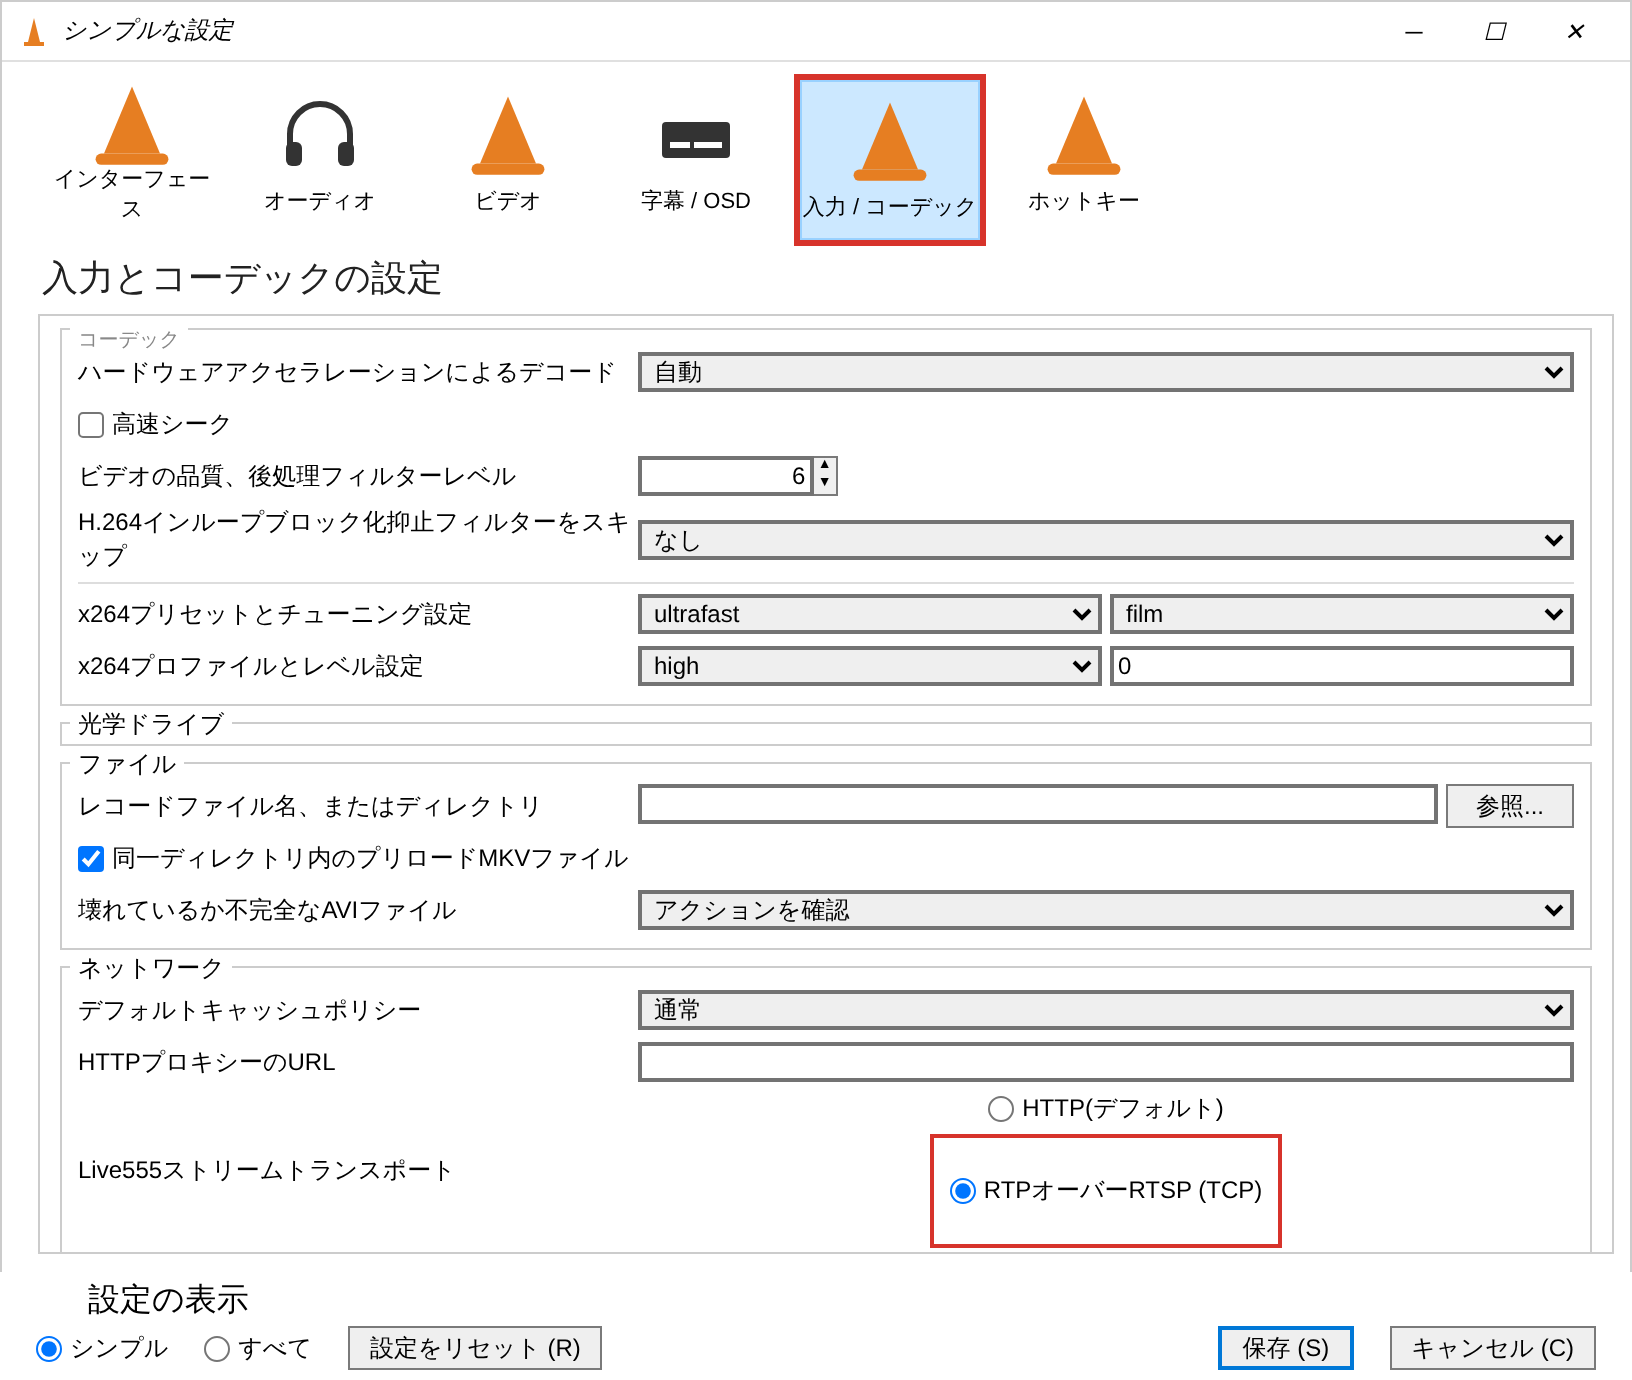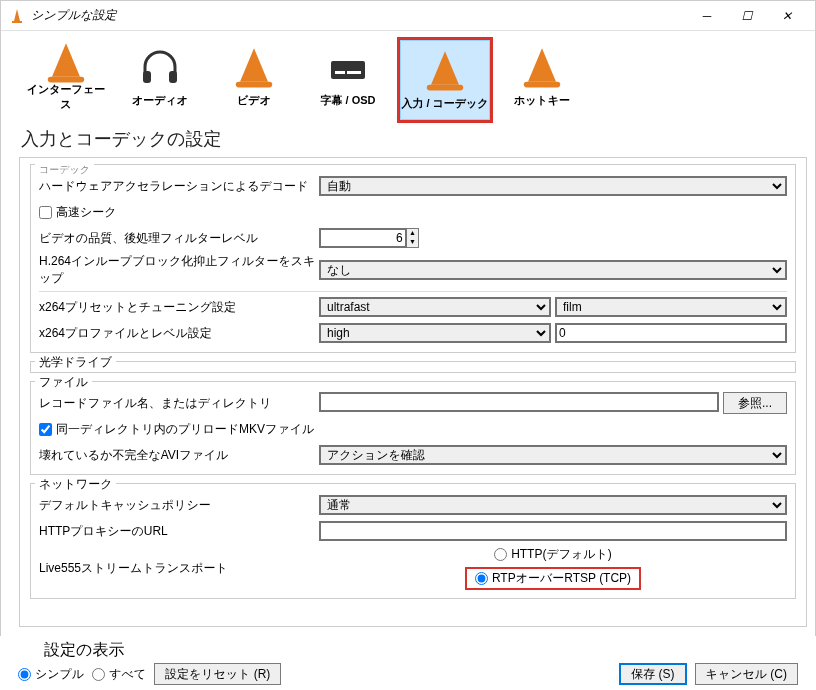--- a/index.html
+++ b/index.html
@@ -4,21 +4,21 @@
 <style>
 * { box-sizing: border-box; margin: 0; padding: 0; font-family: "Meiryo UI", "Yu Gothic UI", sans-serif; font-size: 12px; }
 body { background: #fff; width: 816px; height: 690px; overflow: hidden; border: 1px solid #ccc; }
 
 .titlebar { height: 30px; display: flex; align-items: center; padding: 0 8px; border-bottom: 1px solid #e0e0e0; font-style: italic; }
 .titlebar .vlc-small { width: 16px; height: 16px; margin-right: 6px; }
 .titlebar .title { flex: 1; font-size: 12px; }
 .titlebar .winbtn { width: 40px; height: 20px; display: flex; align-items: center; justify-content: center; cursor: default; }
 
 .tabs { display: flex; padding: 6px 20px 0 20px; gap: 4px; }
-.tab { width: 90px; height: 80px; display: flex; flex-direction: column; align-items: center; justify-content: center; border: 1px solid transparent; cursor: default; padding: 4px 0; font-weight: bold; }
+.tab { width: 90px; height: 80px; display: flex; flex-direction: column; align-items: center; justify-content: center; border: 1px solid transparent; cursor: default; padding: 4px 0; }
 .tab.selected { background: #cce8ff; border: 1px solid #99d1ff; }
 .tab .icon { width: 42px; height: 42px; margin-bottom: 4px; }
 .tab .label { font-size: 11px; text-align: center; }
 .tab-highlight { border: 3px solid #d7332b; padding: 0; }
 
 .heading { font-size: 18px; padding: 4px 20px 6px 20px; color: #222; }
 
 .scroll-area { position: relative; margin: 0 8px 0 18px; border: 1px solid #ccc; height: 470px; overflow-y: auto; overflow-x: hidden; padding: 6px 10px 6px 10px; }
 
 .group { border: 1px solid #ccc; border-top: none; margin-bottom: 8px; padding: 6px 8px 4px 8px; position: relative; }
@@ -34,25 +34,25 @@
 .spin-wrap input { text-align: right; }
 .spin-btns { width: 14px; display: flex; flex-direction: column; border: 1px solid #7a7a7a; border-left: none; }
 .spin-btns span { flex:1; font-size:7px; text-align:center; background:#f0f0f0; line-height:8px; }
 
 input[type=checkbox], input[type=radio] { margin-right: 4px; vertical-align: middle; }
 .btn { height: 22px; padding: 0 10px; border: 1px solid #7a7a7a; background: #efefef; min-width: 64px; }
 .btn.primary { border: 2px solid #0078d7; }
 
 .radio-pair { display: flex; align-items: center; gap: 60px; flex-direction: column; }
 .radio-item { display: flex; align-items: center; }
-.rtsp-highlight { border: 2px solid #d7332b; padding: 1px 8px; }
+.rtsp-highlight { border: 2px solid #d7332b; padding: 18px 8px; }
 
 .bottom { position: absolute; left: 0; right: 0; bottom: 0; height: 54px; padding: 4px 18px 8px 18px; background: #fff; }
 .bottom .show-label { font-size: 16px; margin-left: 26px; margin-bottom: 2px; }
-.bottom-row { display: flex; gap: 8px; }
+.bottom-row { display: flex; gap: 18px; }
 .bottom-row .spacer { flex: 1; }
 
 
 .cone { width: 0; height: 0; border-left: 10px solid transparent; border-right: 10px solid transparent; border-bottom: 24px solid #e67e22; position: relative; margin: 0 auto; }
 .cone::after { content: ''; position: absolute; left: -13px; bottom: -28px; width: 26px; height: 4px; background: #e67e22; border-radius: 2px; }
 .cone-big { transform: scale(1.4); margin-top: 6px; }
 .headphones-svg, .film-svg, .subtitle-svg, .hotkey-svg { display:block; margin:0 auto; }
 </style>
 </head>
 <body>

